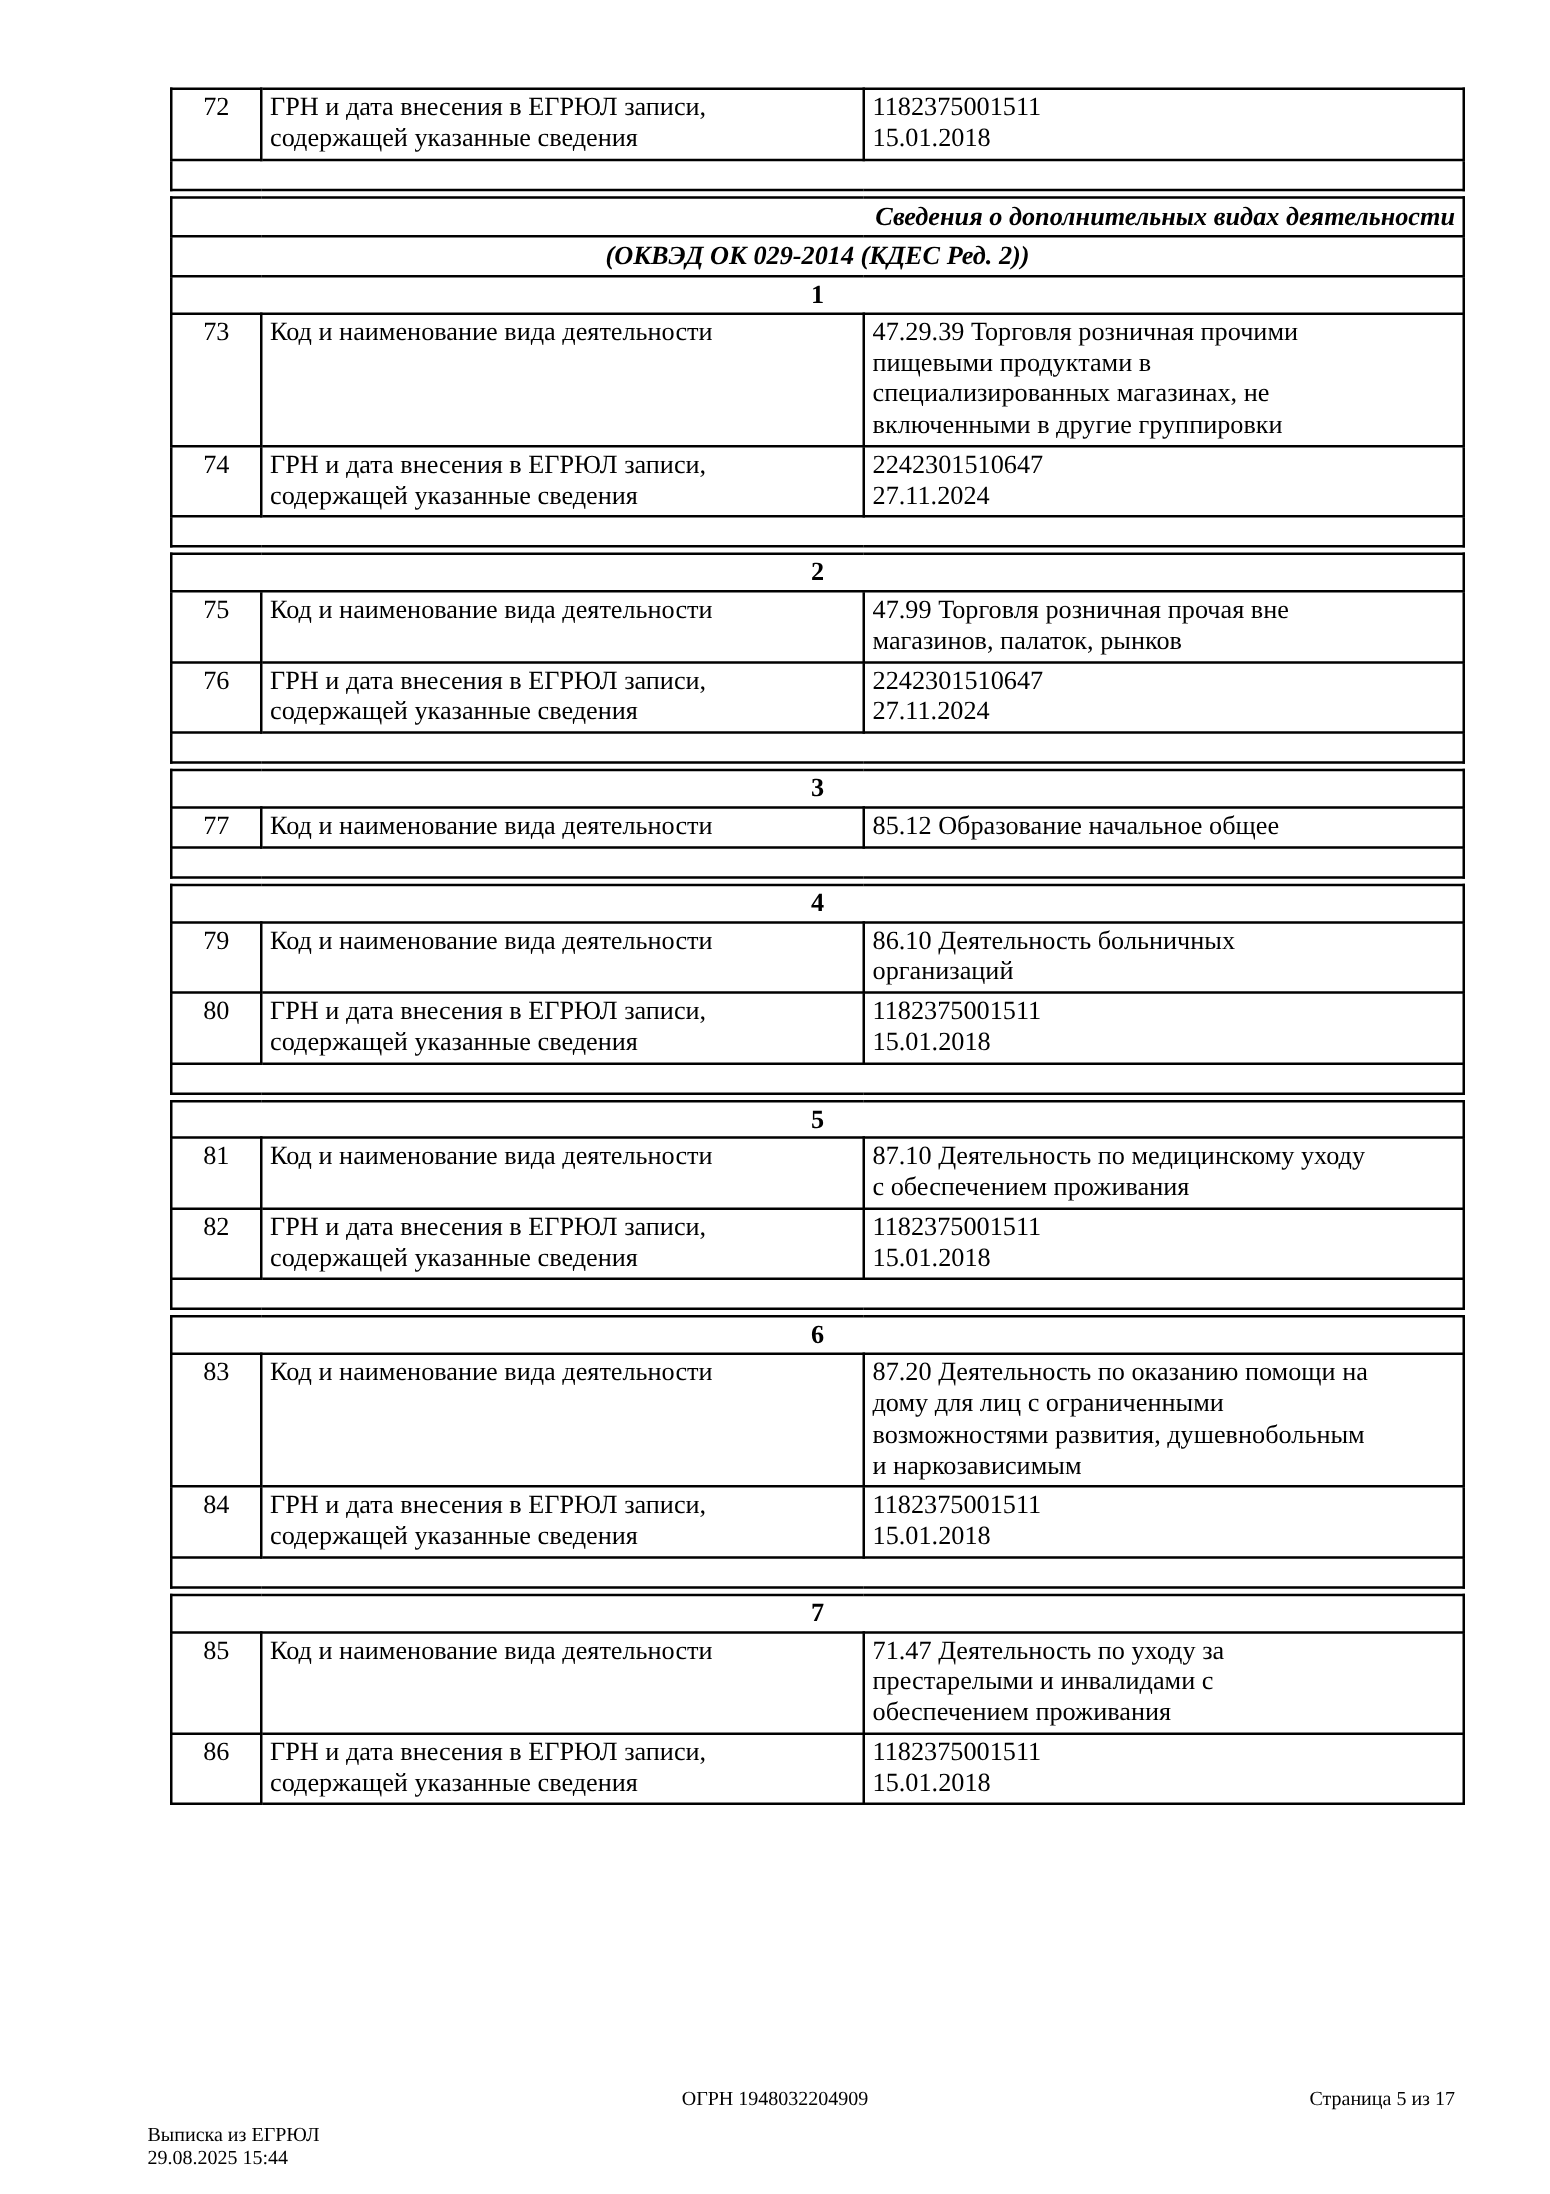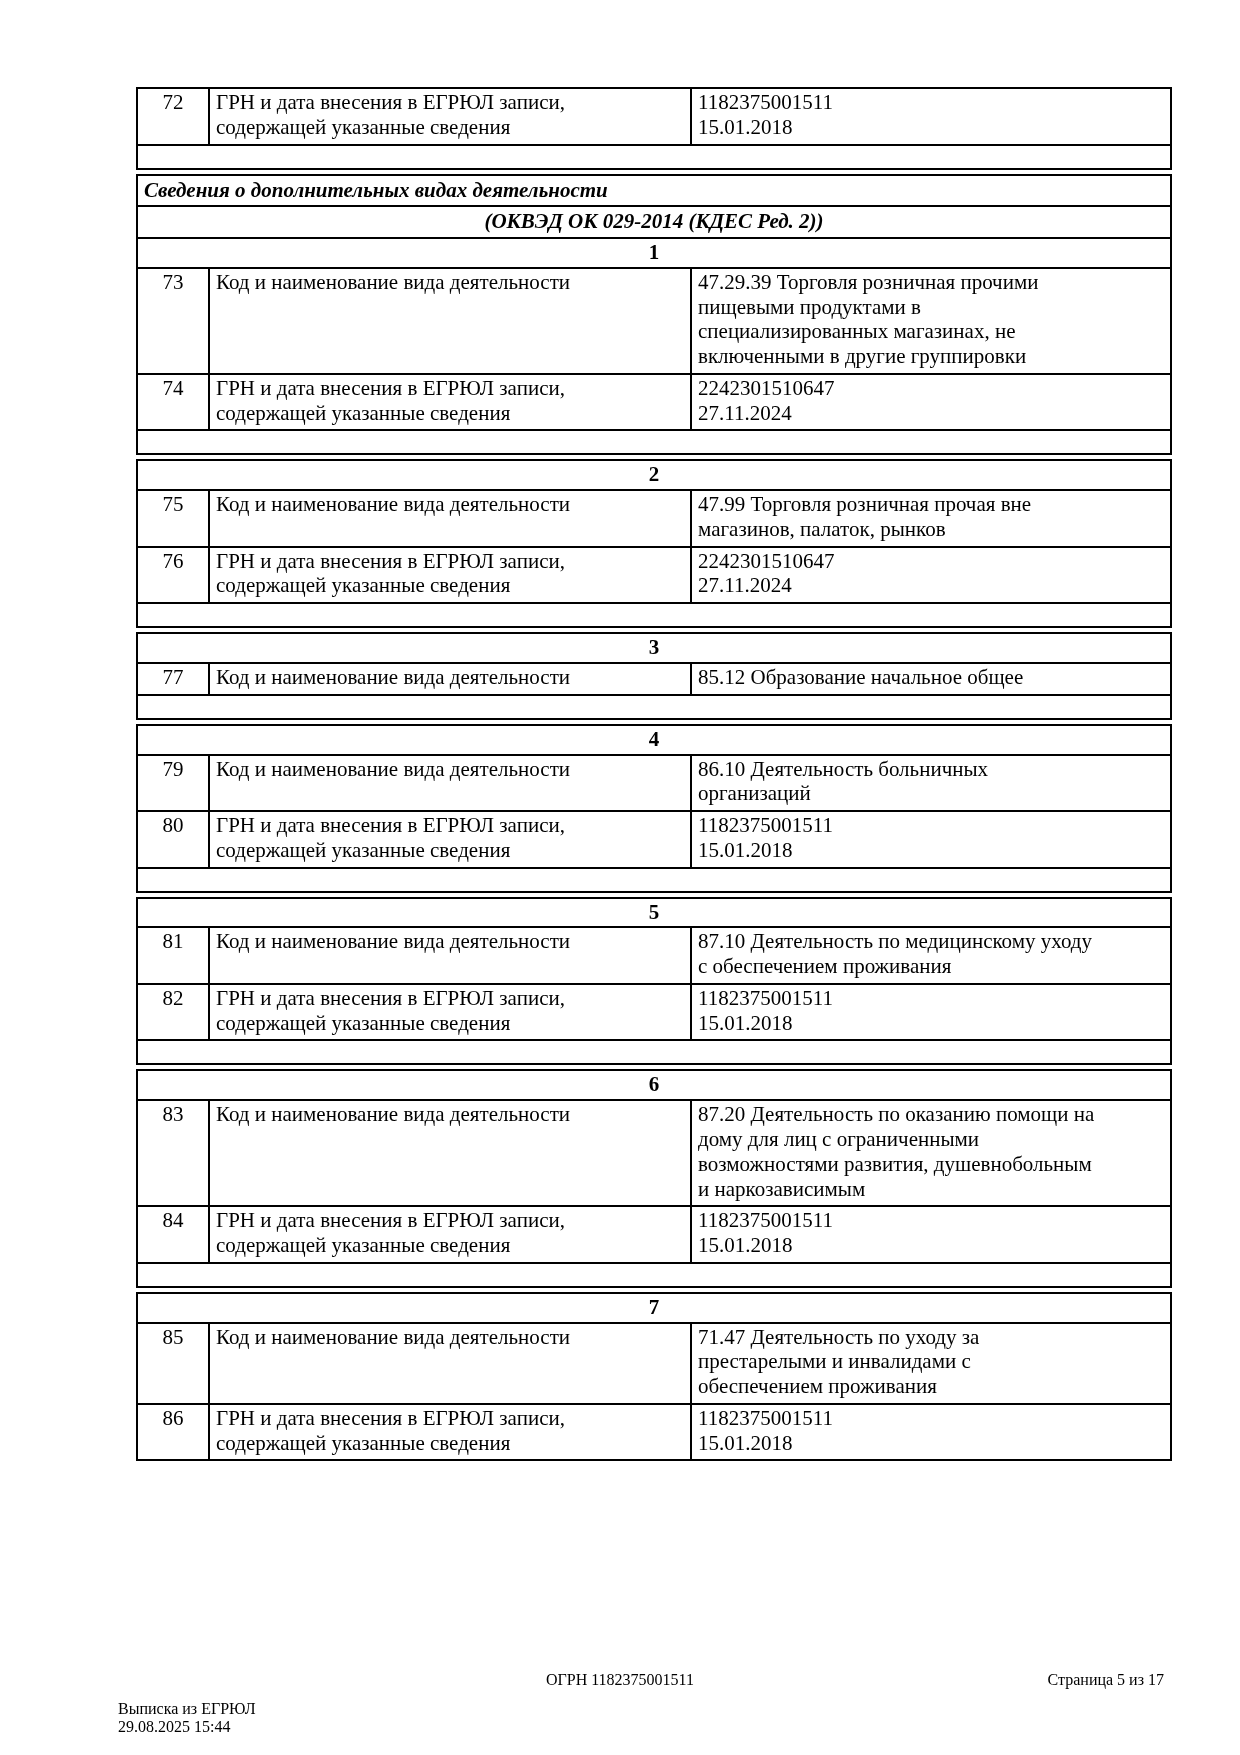--- a/index.html
+++ b/index.html
@@ -11,21 +11,21 @@
     color: #000000;
   }
   .page {
     position: relative;
     width: 1240px; height: 1755px;
     background: #ffffff;
     overflow: hidden;
   }
   .content {
     position: absolute;
-    left: 118px; top: 87px;
+    left: 118px; top: 70px;
     width: 1034px;
     padding-left: 18px;
   }
   table.block {
     border-collapse: collapse;
     width: 100%;
     table-layout: fixed;
     margin-bottom: 4px;
   }
   col.c-num { width: 72px; }
@@ -35,21 +35,21 @@
     border: 2px solid #000000;
     vertical-align: top;
     padding: 1px 6px 4px 6px;
     font-size: 21px;
     line-height: 1.18;
   }
   td.num { text-align: center; padding-left: 2px; padding-right: 2px; }
   td.lbl, td.val { white-space: pre-line; }
   tr.spacer td { height: 24px; padding: 0; }
   td.section { text-align: center; font-weight: bold; padding: 1px 6px 2px 6px; }
-  td.title { text-align: left; font-weight: bold; font-style: italic; padding: 2px 6px 3px 6px; }
+  td.title { text-align: right; font-weight: bold; font-style: italic; padding: 2px 6px 3px 6px; }
   td.subtitle { text-align: center; font-style: italic; padding: 2px 6px 3px 6px; font-weight: bold; }
   .footer {
     position: absolute;
     top: 1652px; left: 0;
     width: 1240px;
     font-size: 16px;
     line-height: 1.15;
   }
   .footer-left { position: absolute; left: 118px; top: 0; margin-top: 48px; }
   .footer-center { position: absolute; left: 0; width: 100%; text-align: center; top: 19px; }
@@ -284,16 +284,16 @@
     </tbody>
       </table>
 
   </div>
 
   <div class="footer">
     <div class="footer-left">
       <div>Выписка из ЕГРЮЛ</div>
       <div>29.08.2025 15:44</div>
     </div>
-    <div class="footer-center">ОГРН 1182375001511</div>
+    <div class="footer-center">ОГРН 1948032204909</div>
     <div class="footer-right">Страница 5 из 17</div>
   </div>
 </div>
 
 </body></html>

